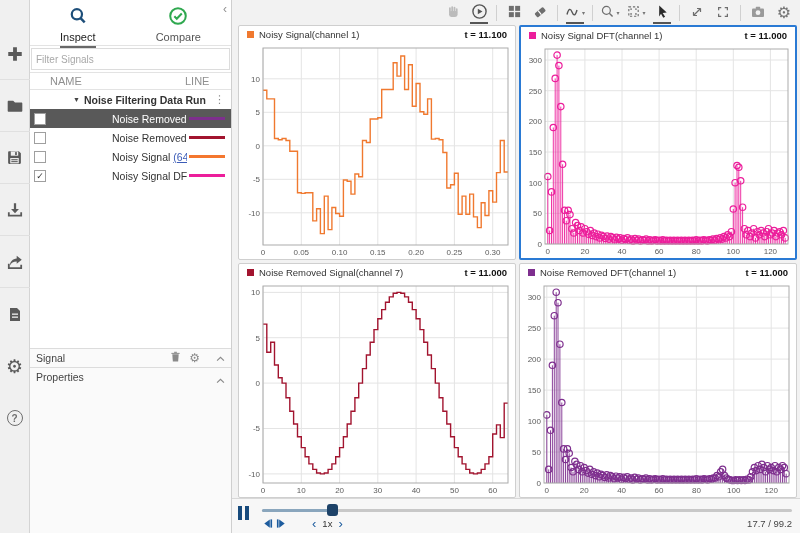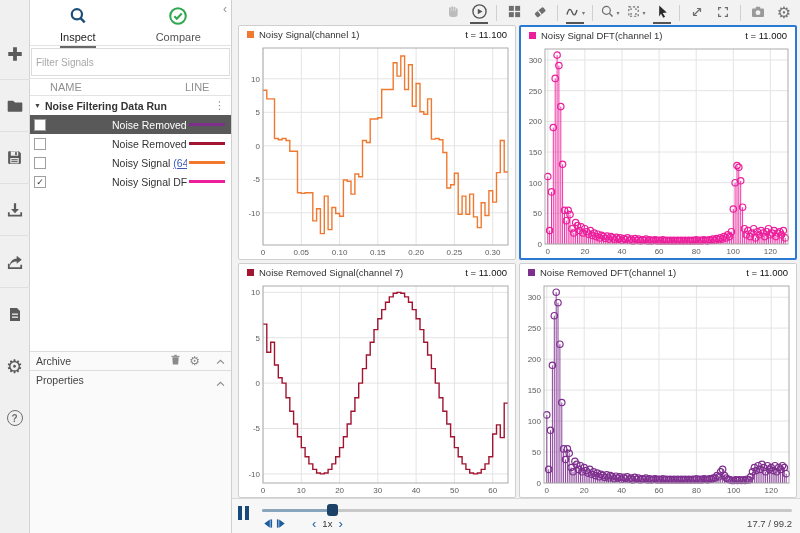--- a/index.html
+++ b/index.html
@@ -16,29 +16,29 @@
   .help-circle { width:16px; height:16px; border:1.6px solid #6e6e6e; border-radius:50%; display:flex; align-items:center; justify-content:center; font-size:10px; font-weight:bold; color:#6e6e6e; }
 
   
   .sidebar { width:202px; flex:0 0 202px; background:#fff; border-right:1px solid #cfcfcf; display:flex; flex-direction:column; position:relative; }
   .tabs { display:flex; justify-content:space-around; padding-top:6px; position:relative; height:46px; border-bottom:1px solid #e3e3e3; }
   .tab { display:flex; flex-direction:column; align-items:center; gap:3px; cursor:pointer; padding:0 10px; }
   .tab .tab-label { font-size:11px; color:#555; padding-bottom:3px; }
   .tab.active .tab-label { color:#222; border-bottom:2px solid #686868; }
   .collapse-btn { position:absolute; right:4px; top:2px; color:#909090; font-size:12px; cursor:pointer; }
   .filter-row { padding:2px 1px; border-bottom:1px solid #e3e3e3; }
-  .filter-row input { width:100%; height:28px; border:1px solid #dcdcdc; font-size:10px; padding:0 4px; color:#333; font-family:"Liberation Sans",sans-serif; }
+  .filter-row input { width:100%; height:22px; border:1px solid #dcdcdc; font-size:10px; padding:0 4px; color:#333; font-family:"Liberation Sans",sans-serif; }
   .filter-row input::placeholder { color:#a8a8a8; }
   .thead { display:flex; height:17px; align-items:center; border-bottom:1px solid #e3e3e3; color:#8f8f8f; font-size:11px; }
   .thead .c-name { padding-left:20px; flex:1; }
   .thead .c-line { width:46px; }
   .tree { flex:0 0 auto; }
   .trow { display:flex; align-items:center; height:19px; font-size:10.5px; position:relative; cursor:pointer; }
   .trow .caret { font-size:7px; color:#444; margin-right:4px; }
-  .run-row { font-weight:bold; padding-left:4px; }
+  .run-row { font-weight:bold; padding-left:12px;margin-left:31px; }
   .run-row .kebab { position:absolute; right:6px; color:#8a8a8a; font-size:11px; letter-spacing:0; font-weight:normal; }
   .group-row { padding-left:40px; }
   .grid-ico { display:inline-block; margin-right:4px; }
   .sig-row { padding-left:4px; }
   .sig-row .cb { width:12px; height:12px; border:1px solid #9f9f9f; background:#fff; margin-right:4px; display:flex; align-items:center; justify-content:center; font-size:9px; color:#333; flex:0 0 12px; }
   .sig-row .signame { flex:1; overflow:hidden; white-space:nowrap; padding-left:62px; }
   .sig-row.selected { background:#595959; color:#fff; }
   .sig-row a { color:#3b5bb7; text-decoration:underline; }
   .sig-row .lineswatch { width:36px; height:3px; margin:0 6px 0 2px; flex:0 0 36px; }
   .side-fill { flex:1; }
@@ -55,21 +55,21 @@
   .tool .dd { font-size:6px; color:#777; margin-left:1px; }
   .tsep { width:1px; height:16px; background:#d0d0d0; margin:0 3px; }
   .tool .gear-glyph { font-size:16px; color:#757575; }
 
   .plots { position:absolute; top:25px; left:6px; right:3px; bottom:35px; display:grid; grid-template-columns:1fr 1fr; grid-template-rows:1fr 1fr; gap:3px; }
   .subplot { background:#fff; border:1px solid #cfcfcf; border-radius:2px; display:flex; flex-direction:column; overflow:hidden; }
   .subplot.selected { border:2px solid #2a7ad4; }
   .sp-title { height:17px; display:flex; align-items:center; padding:0 8px; font-size:9.5px; color:#333; flex:0 0 17px; }
   .sp-swatch { width:7px; height:7px; margin-right:5px; flex:0 0 7px; }
   .sp-name { flex:1; overflow:hidden; white-space:nowrap; }
-  .sp-time { font-weight:normal; color:#111; }
+  .sp-time { font-weight:bold; color:#111; }
   .axes { flex:1; width:100%; display:block; }
   .tick { font:8px "Liberation Sans",sans-serif; fill:#5c5c5c; }
 
   
   .playbar { position:absolute; left:0; right:0; bottom:0; height:35px; background:#f7f7f7; border-top:1px solid #d8d8d8; display:flex; padding:4px 8px 2px 6px; }
   .pause-btn { width:16px; display:flex; gap:3px; padding-top:3px; cursor:pointer; flex:0 0 16px; }
   .pause-btn i { width:4px; height:14px; background:#174a7c; display:block; }
   .pb-right { flex:1; display:flex; flex-direction:column; margin-left:8px; }
   .slider { position:relative; height:13px; cursor:pointer; }
   .slider .track { position:absolute; left:0; right:0; top:6px; height:3px; background:#c8c8c8; border-radius:2px; }
@@ -200,21 +200,21 @@
       <div class="trow sig-row">
         <span class="cb">✓</span>
         <span class="signame"><span>Noisy Signal DFT</span> </span>
         <span class="lineswatch" style="background: rgb(236, 30, 155);"></span>
       </div>
     </div>
 
     <div class="side-fill"></div>
 
     <div class="panelrow">
-      <span>Archive</span>
+      <span>Signal</span>
       <span class="pr-fill"></span>
       <span><svg width="11" height="12" viewBox="0 0 12 13">
             <path d="M2.5 3.5h7l-.6 8h-5.8z" fill="#8a8a8a"></path>
             <rect x="1.5" y="2" width="9" height="1.1" fill="#8a8a8a"></rect>
             <rect x="4.5" y="0.8" width="3" height="1.2" fill="#8a8a8a"></rect>
           </svg></span>
       <span class="pr-gear">⚙</span>
       <span style="margin-left:8px;"><svg width="9" height="6" viewBox="0 0 10 7">
             <path d="M1 5.5l4-4 4 4" fill="none" stroke="#8a8a8a" stroke-width="1.3"></path>
           </svg></span>

